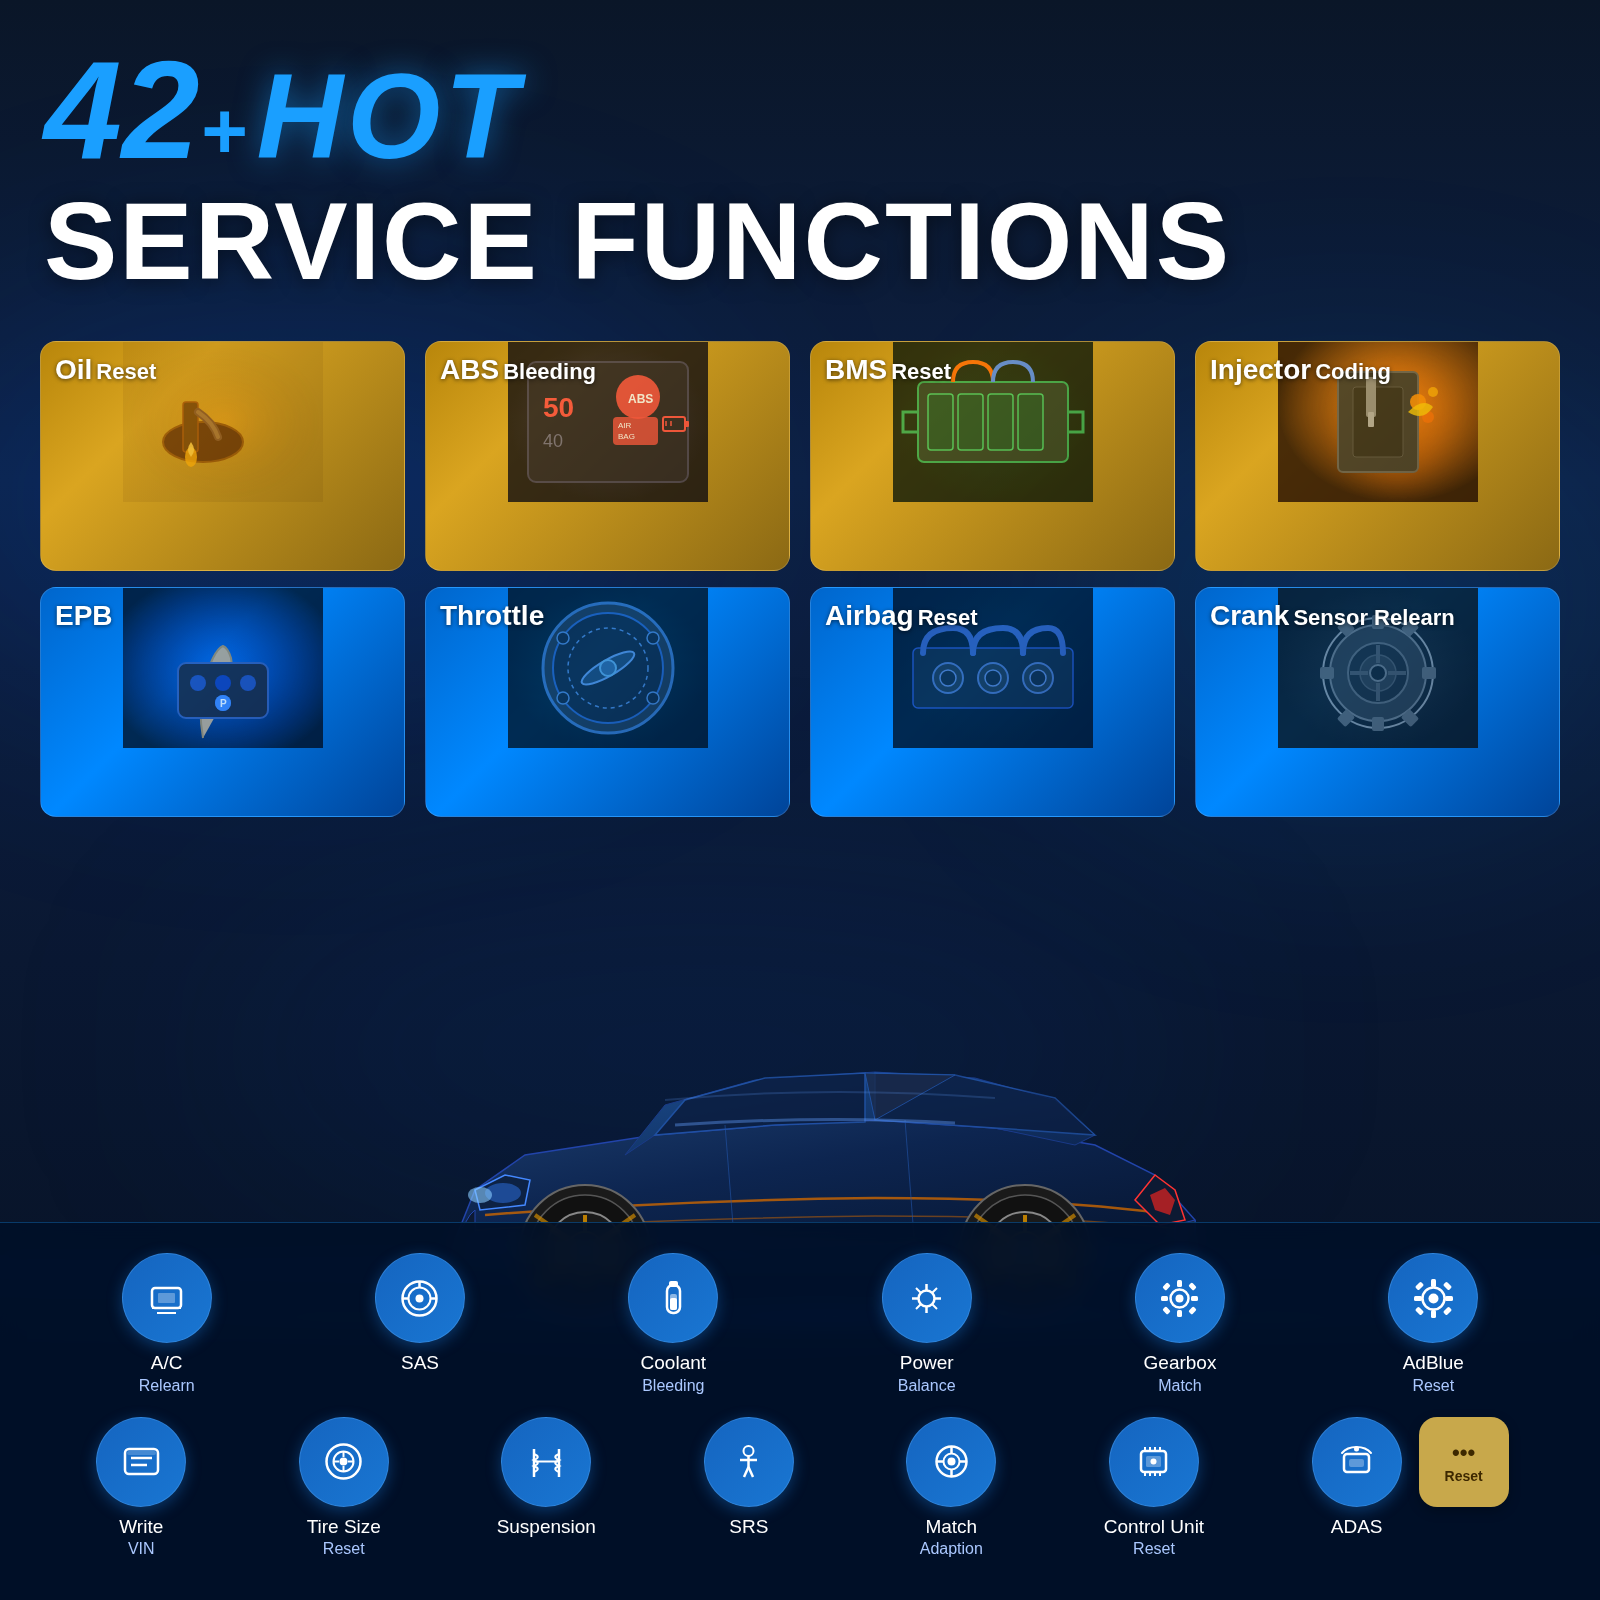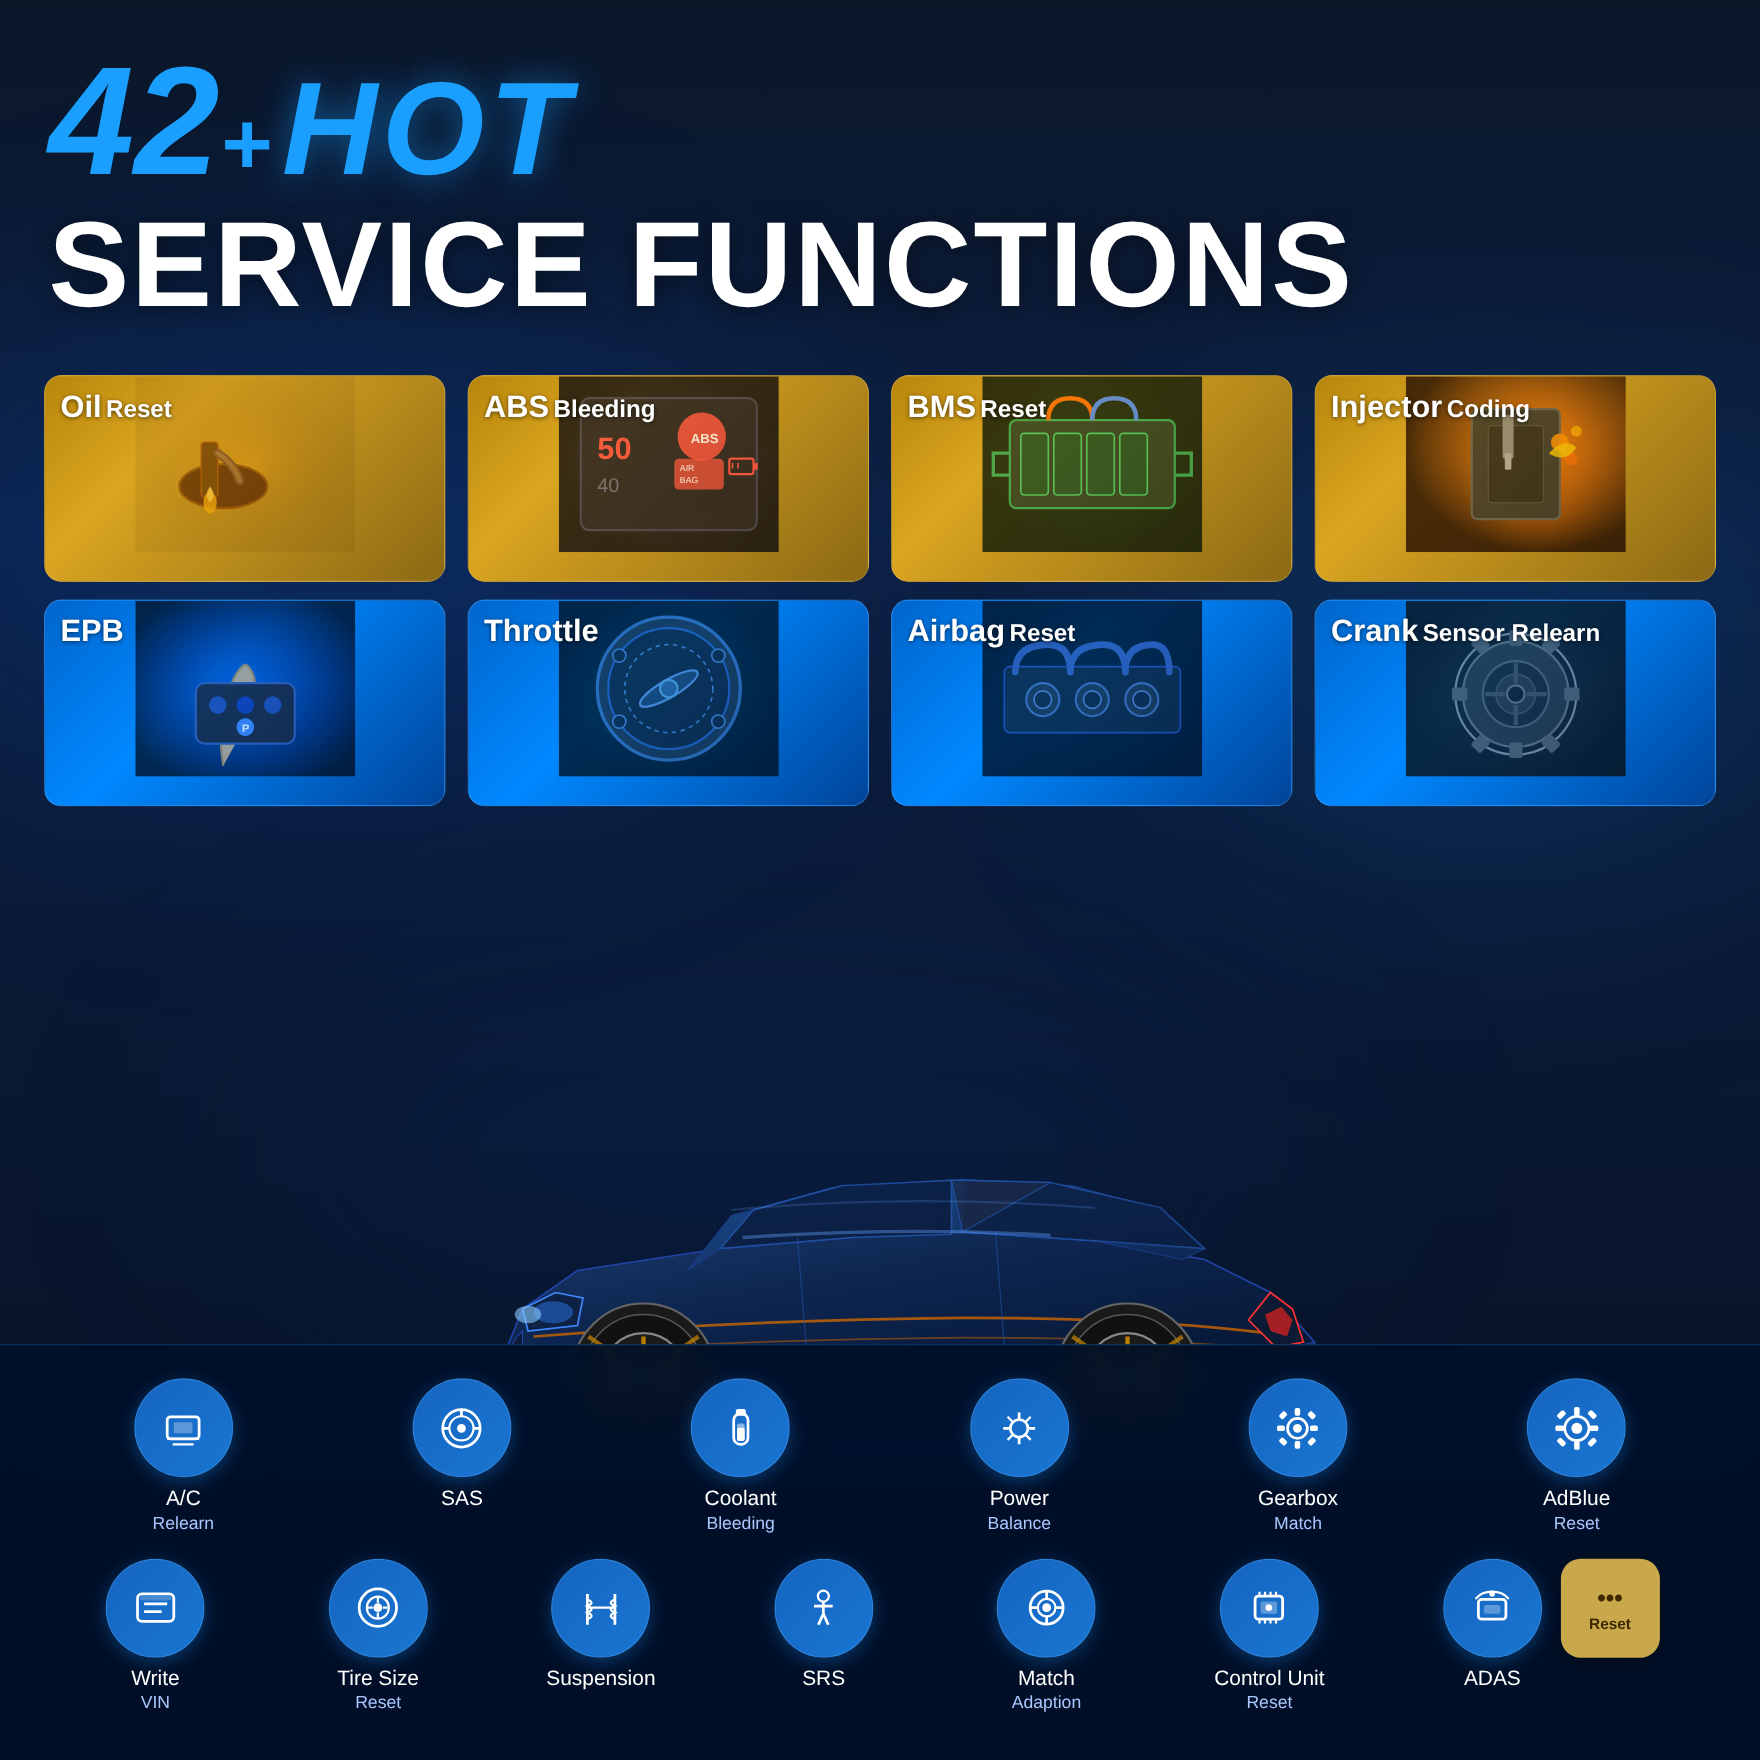--- a/index.html
+++ b/index.html
@@ -90,21 +90,21 @@
     .cards-row {
       display: flex;
       gap: 20px;
       margin-bottom: 16px;
     }
     .feature-card {
       flex: 1;
       border-radius: 16px;
       overflow: hidden;
       position: relative;
-      height: 188px;
+      height: 230px;
       border: 1.5px solid rgba(255,255,255,0.15);
     }
     .card-gold {
       background: linear-gradient(135deg, #b8860b 0%, #daa520 30%, #8b6914 100%);
     }
     .card-blue {
       background: linear-gradient(135deg, #0066cc 0%, #0088ff 40%, #004499 100%);
     }
     .card-label {
       position: absolute;

